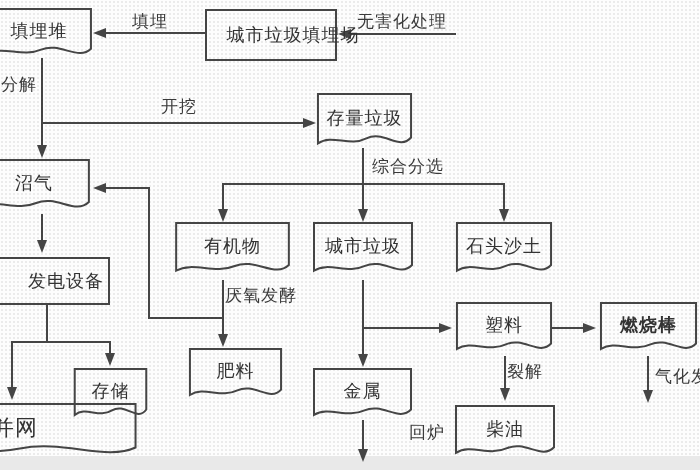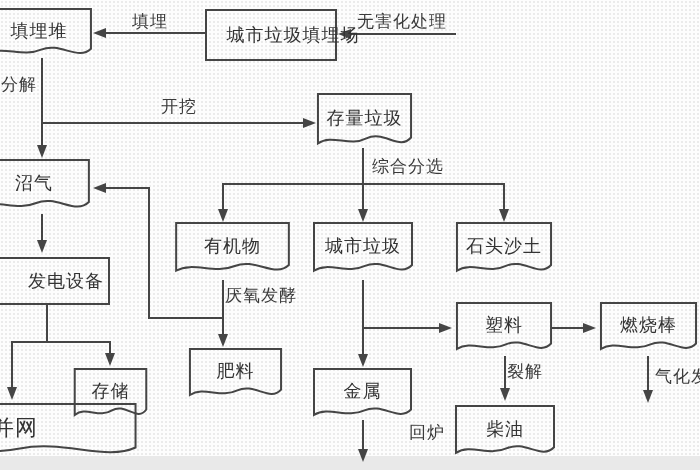--- a/index.html
+++ b/index.html
@@ -178,21 +178,21 @@
     <span class="nlabel">金属</span>
   </div>
 
   <div class="node doc" style="left:456px;top:302px;width:96px;height:56px;">
     <svg viewBox="0 0 100 62" preserveAspectRatio="none">
         <path d="M1,1 H99 V46 C87,60 70,38 52,47 C34,56 16,42 1,52 Z"></path>
       </svg>
     <span class="nlabel">塑料</span>
   </div>
 
-  <div class="node doc" style="left:600px;top:302px;width:97px;height:56px;">
+  <div class="node doc" style="left:600px;top:302px;width:97px;height:56px;font-weight:bold;">
     <svg viewBox="0 0 100 62" preserveAspectRatio="none">
         <path d="M1,1 H99 V46 C87,60 70,38 52,47 C34,56 16,42 1,52 Z"></path>
       </svg>
     <span class="nlabel">燃烧棒</span>
   </div>
 
   <div class="node doc" style="left:455px;top:405px;width:100px;height:57px;">
     <svg viewBox="0 0 100 62" preserveAspectRatio="none">
         <path d="M1,1 H99 V46 C87,60 70,38 52,47 C34,56 16,42 1,52 Z"></path>
       </svg>

